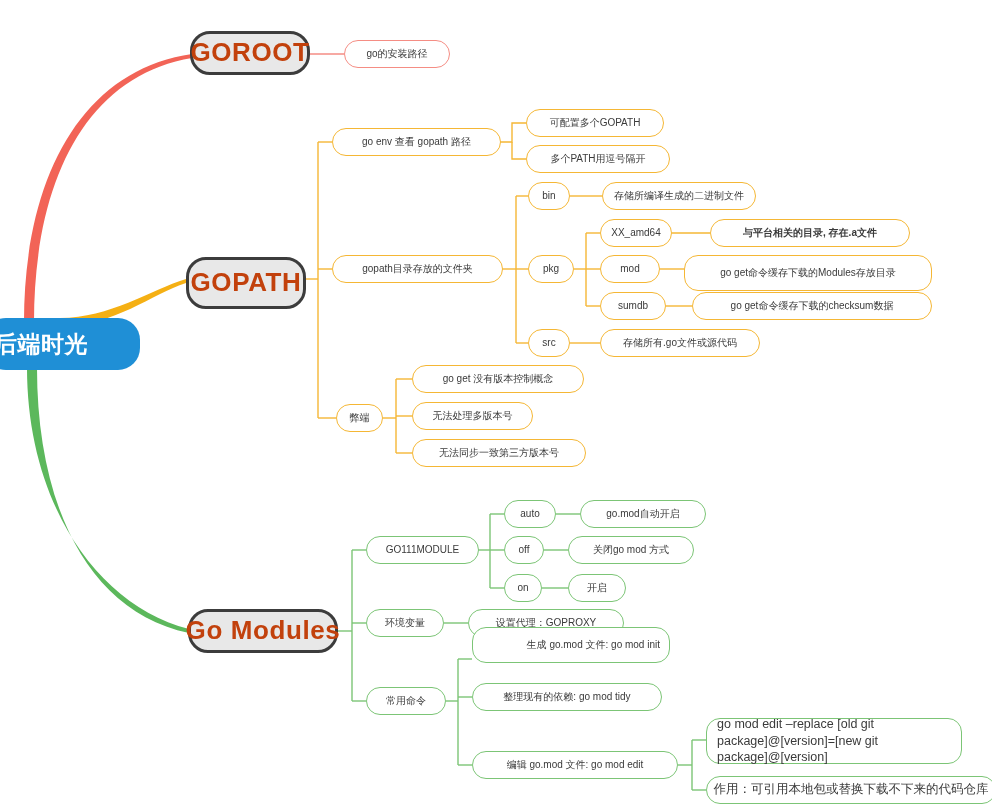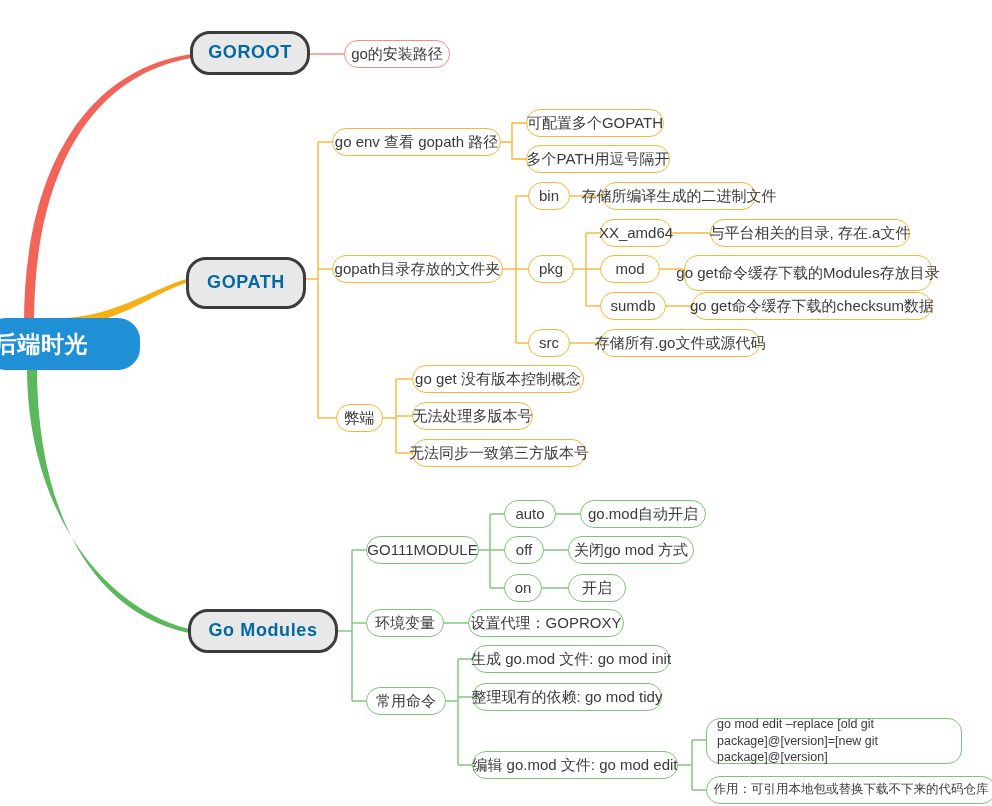--- a/index.html
+++ b/index.html
@@ -45,33 +45,33 @@
     letter-spacing: 0.5px;
     justify-content: flex-start;
     padding-left: 10px;
   }
 
   
   .node.l1 {
     background: #e8e8e8;
     border: 3px solid #3c3c3c;
     border-radius: 20px;
-    color: #0369a1;
-    font-size: 18px;
+    color: #c2410c;
+    font-size: 26px;
     font-weight: bold;
     letter-spacing: 0.6px;
   }
 
   
   .node.cap {
     background: #ffffff;
     border-width: 1.6px;
     border-style: solid;
     border-radius: 14px;
-    font-size: 15px;
+    font-size: 10px;
     color: #3a3a3a;
     padding: 0 9px;
   }
   .node.cap.multi {
     white-space: normal;
     text-align: left;
     justify-content: flex-start;
     line-height: 1.35;
     padding: 20px 10px;
   }
@@ -206,21 +206,21 @@
   <div class="node cap c-orange" style="left:602px; top:182px; width:154px; height:28px;">
     <span>存储所编译生成的二进制文件</span>
   </div>
 
   <div class="node cap c-orange" style="left:528px; top:255px; width:46px; height:28px;">
     <span>pkg</span>
   </div>
   <div class="node cap c-orange" style="left:600px; top:219px; width:72px; height:28px;">
     <span>XX_amd64</span>
   </div>
-  <div class="node cap c-orange" style="left:710px; top:219px; width:200px; height:28px;">
+  <div class="node cap c-orange" style="left:710px; top:219px; width:200px; height:28px;font-weight:bold;">
     <span>与平台相关的目录, 存在.a文件</span>
   </div>
   <div class="node cap c-orange" style="left:600px; top:255px; width:60px; height:28px;">
     <span>mod</span>
   </div>
   <div class="node cap c-orange" style="left:684px; top:255px; width:248px; height:36px;">
     <span>go get命令缓存下载的Modules存放目录</span>
   </div>
   <div class="node cap c-orange" style="left:600px; top:292px; width:66px; height:28px;">
     <span>sumdb</span>
@@ -278,21 +278,21 @@
   <div class="node cap c-green" style="left:366px; top:609px; width:78px; height:28px;">
     <span>环境变量</span>
   </div>
   <div class="node cap c-green" style="left:468px; top:609px; width:156px; height:28px;">
     <span>设置代理：GOPROXY</span>
   </div>
 
   <div class="node cap c-green" style="left:366px; top:687px; width:80px; height:28px;">
     <span>常用命令</span>
   </div>
-  <div class="node cap c-green" style="left:472px; top:645px; width:198px; height:28px;">
+  <div class="node cap c-green" style="left:472px; top:627px; width:198px; height:36px;justify-content:flex-end;">
     <span>生成 go.mod 文件: go mod init</span>
   </div>
   <div class="node cap c-green" style="left:472px; top:683px; width:190px; height:28px;">
     <span>整理现有的依赖: go mod tidy</span>
   </div>
   <div class="node cap c-green" style="left:472px; top:751px; width:206px; height:28px;">
     <span>编辑 go.mod 文件: go mod edit</span>
   </div>
   <div class="node cap c-green multi small" style="left:706px; top:718px; width:256px; height:46px;">
     <span>go mod edit –replace [old git package]@[version]=[new git package]@[version]</span>

